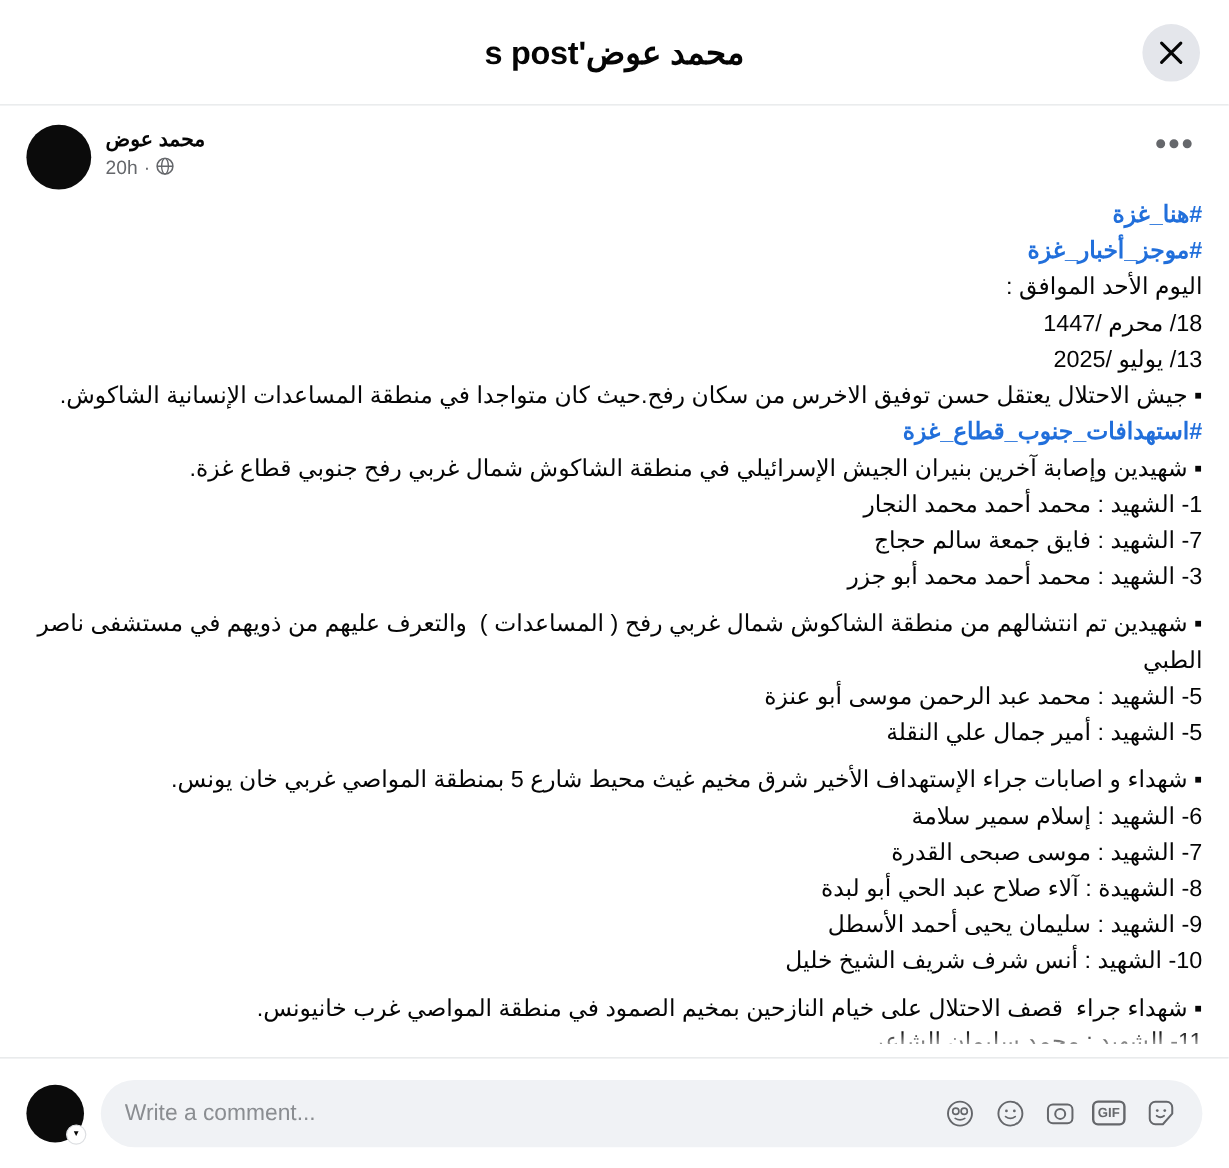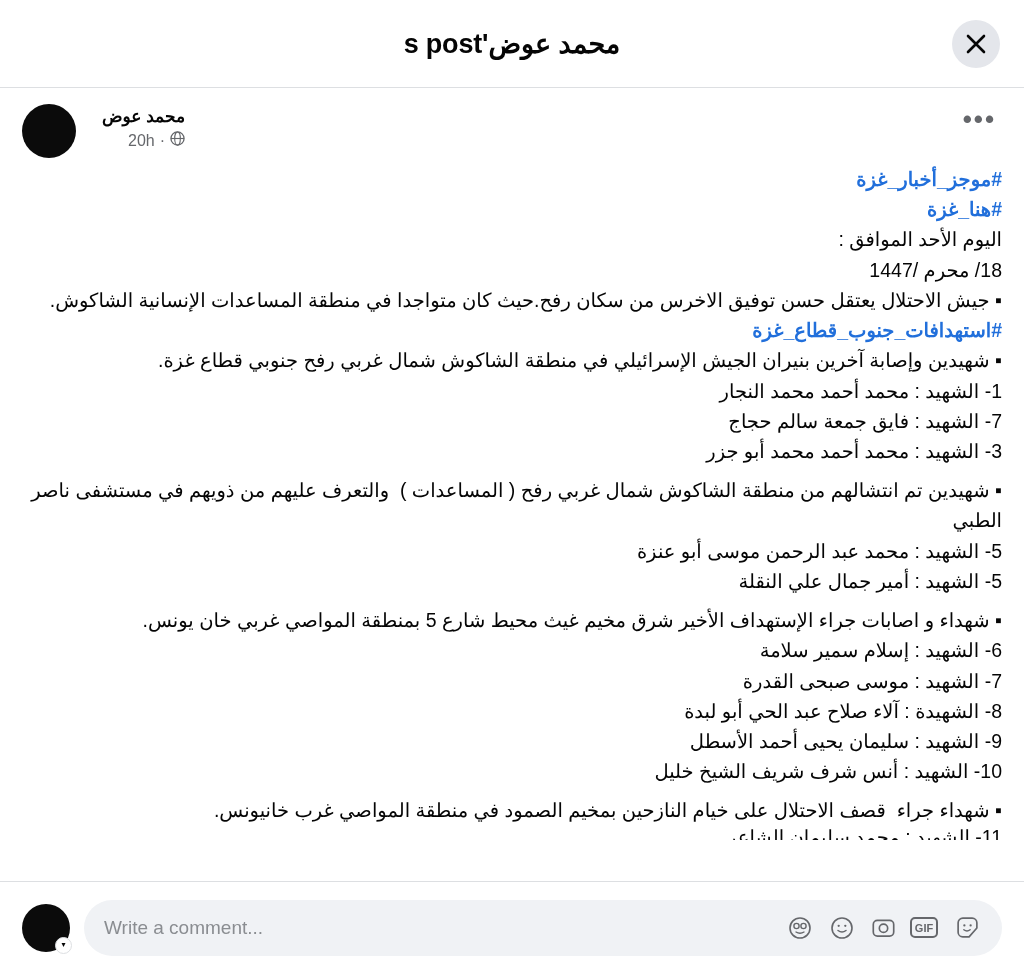--- a/index.html
+++ b/index.html
@@ -91,21 +91,20 @@
     unicode-bidi: plaintext;
     line-height: 22px;
   }
   .meta-line {
     display: flex;
     align-items: center;
     gap: 5px;
     margin-top: 3px;
     font-size: 16px;
     color: #65676b;
-    margin-left: 40px;
   }
   .meta-sep { color: #65676b; }
   .globe-icon { display: block; }
 
   .more-button {
     position: absolute;
     right: 22px;
     top: 18px;
     font-size: 26px;
     line-height: 18px;
@@ -273,24 +272,25 @@
               <ellipse cx="8" cy="8" rx="3" ry="7" fill="none" stroke="#65676b" stroke-width="1.2"></ellipse>
               <path d="M1 8 H15" stroke="#65676b" stroke-width="1.2"></path>
             </svg>
           </span>
         </div>
       </div>
       <button class="more-button">•••</button>
     </div>
 
     <div class="post-text">
+      <div class="ln hash">#هنا_غزة</div>
       <div class="ln hash">#موجز_أخبار_غزة</div>
-      <div class="ln hash">#هنا_غزة</div>
       <div class="ln">اليوم الأحد الموافق :</div>
       <div class="ln">18/ محرم /1447</div>
+      <div class="ln">13/ يوليو /2025</div>
       <div class="ln bullet-line">▪ جيش الاحتلال يعتقل حسن توفيق الاخرس من سكان رفح.حيث كان متواجدا في منطقة المساعدات الإنسانية الشاكوش.</div>
       <div class="ln hash">#استهدافات_جنوب_قطاع_غزة</div>
       <div class="ln bullet-line">▪ شهيدين وإصابة آخرين بنيران الجيش الإسرائيلي في منطقة الشاكوش شمال غربي رفح جنوبي قطاع غزة.</div>
       <div class="ln">1- الشهيد : محمد أحمد محمد النجار</div>
       <div class="ln">7- الشهيد : فايق جمعة سالم حجاج</div>
       <div class="ln">3- الشهيد : محمد أحمد محمد أبو جزر</div>
       <div class="gap-sm"></div>
       <div class="ln bullet-line">▪ شهيدين تم انتشالهم من منطقة الشاكوش شمال غربي رفح ( المساعدات )  والتعرف عليهم من ذويهم في مستشفى ناصر الطبي</div>
       <div class="ln">5- الشهيد : محمد عبد الرحمن موسى أبو عنزة</div>
       <div class="ln">5- الشهيد : أمير جمال علي النقلة</div>

